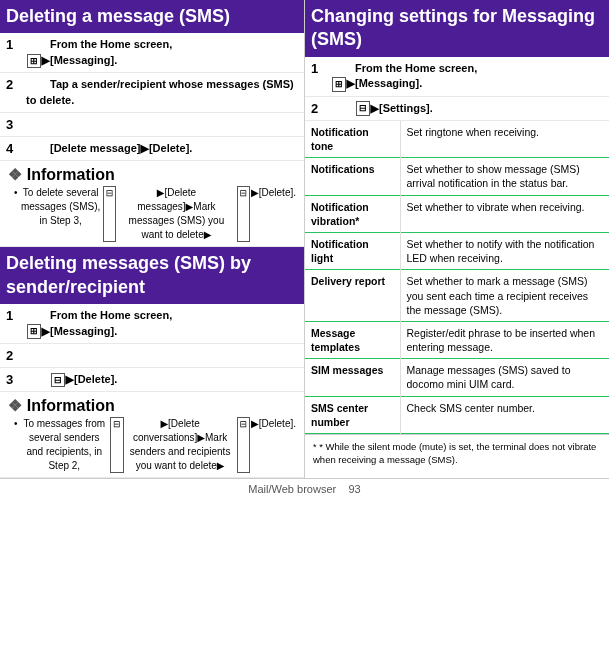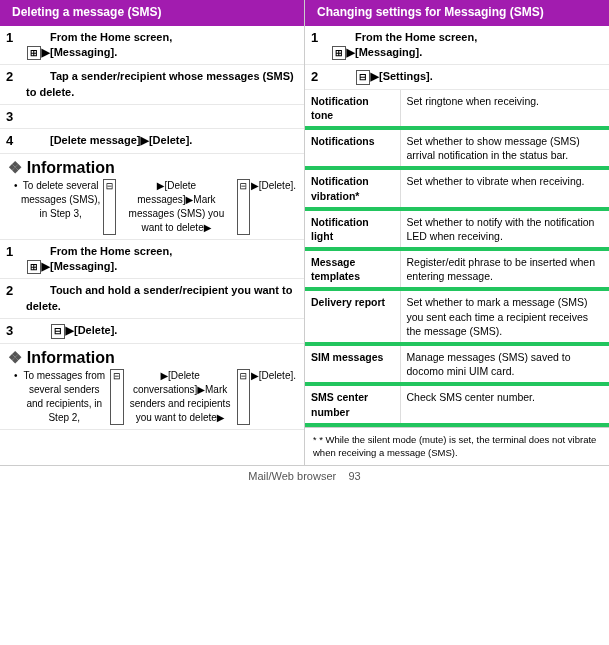--- a/index.html
+++ b/index.html
@@ -22,25 +22,25 @@
       border-right: 1px solid #ccc;
     }
     
     .right-col {
       width: 304px;
       padding: 0;
     }
 
     
     .section-header {
-      background: #a21caf;
+      background: #4c1d95;
       color: #fff;
       font-weight: bold;
-      font-size: 12px;
-      padding: 5px 12px;
+      font-size: 18px;
+      padding: 5px 6px;
       line-height: 1.3;
     }
 
     
     .step {
       display: flex;
       flex-direction: row;
       padding: 4px 6px;
       border-bottom: 1px solid #e8e8e8;
     }
@@ -102,21 +102,21 @@
       line-height: 1.4;
       vertical-align: middle;
     }
 
     
     .settings-table {
       width: 100%;
       border-collapse: collapse;
     }
     .settings-table tr {
-      border-bottom: 4px solid #22c55e;
+      border-bottom: 1px solid #22c55e;
     }
     .settings-table td {
       padding: 4px 6px;
       vertical-align: top;
       font-size: 10.5px;
       color: #000;
       line-height: 1.35;
     }
     .settings-table td:first-child {
       font-weight: bold;
@@ -179,32 +179,34 @@
     </div>
 
     <div class="info-box">
       <div class="info-title">Information</div>
       <div class="info-text bullet">
         To delete several messages (SMS), in Step 3,
         <span class="icon-box">⊟</span>▶[Delete messages]▶Mark messages (SMS) you want to delete▶ <span class="icon-box">⊟</span> ▶[Delete].
       </div>
     </div>
 
+    <div class="section-header">
+      <span>Deleting messages (SMS) by sender/recipient</span>
+    </div>
 
     <div class="step">
       <span class="step-num">1</span>
       <span class="step-text">
         <strong>From the Home screen,<br>
         <span class="icon-box">⊞</span>▶[Messaging].</strong>
       </span>
     </div>
 
     <div class="step">
       <span class="step-num">2</span>
-      <span class="step-text"><strong>Touch and hold a sender/recipient you want to delete.</strong></span>
     </div>
 
     <div class="step">
       <span class="step-num">3</span>
       <span class="step-text">
         <strong><span class="icon-box">⊟</span>▶[Delete].</strong>
       </span>
     </div>
 
     <div class="info-box">
@@ -249,26 +251,26 @@
           </tr>
           <tr>
             <td>Notification vibration*</td>
             <td>Set whether to vibrate when receiving.</td>
           </tr>
           <tr>
             <td>Notification light</td>
             <td>Set whether to notify with the notification LED when receiving.</td>
           </tr>
           <tr>
+            <td>Delivery report</td>
+            <td>Set whether to mark a message (SMS) you sent each time a recipient receives the message (SMS).</td>
+          </tr>
+          <tr>
             <td>Message templates</td>
             <td>Register/edit phrase to be inserted when entering message.</td>
-          </tr>
-          <tr>
-            <td>Delivery report</td>
-            <td>Set whether to mark a message (SMS) you sent each time a recipient receives the message (SMS).</td>
           </tr>
           <tr>
             <td>SIM messages</td>
             <td>Manage messages (SMS) saved to docomo mini UIM card.</td>
           </tr>
           <tr>
             <td>SMS center number</td>
             <td>Check SMS center number.</td>
           </tr>
         </tbody>

